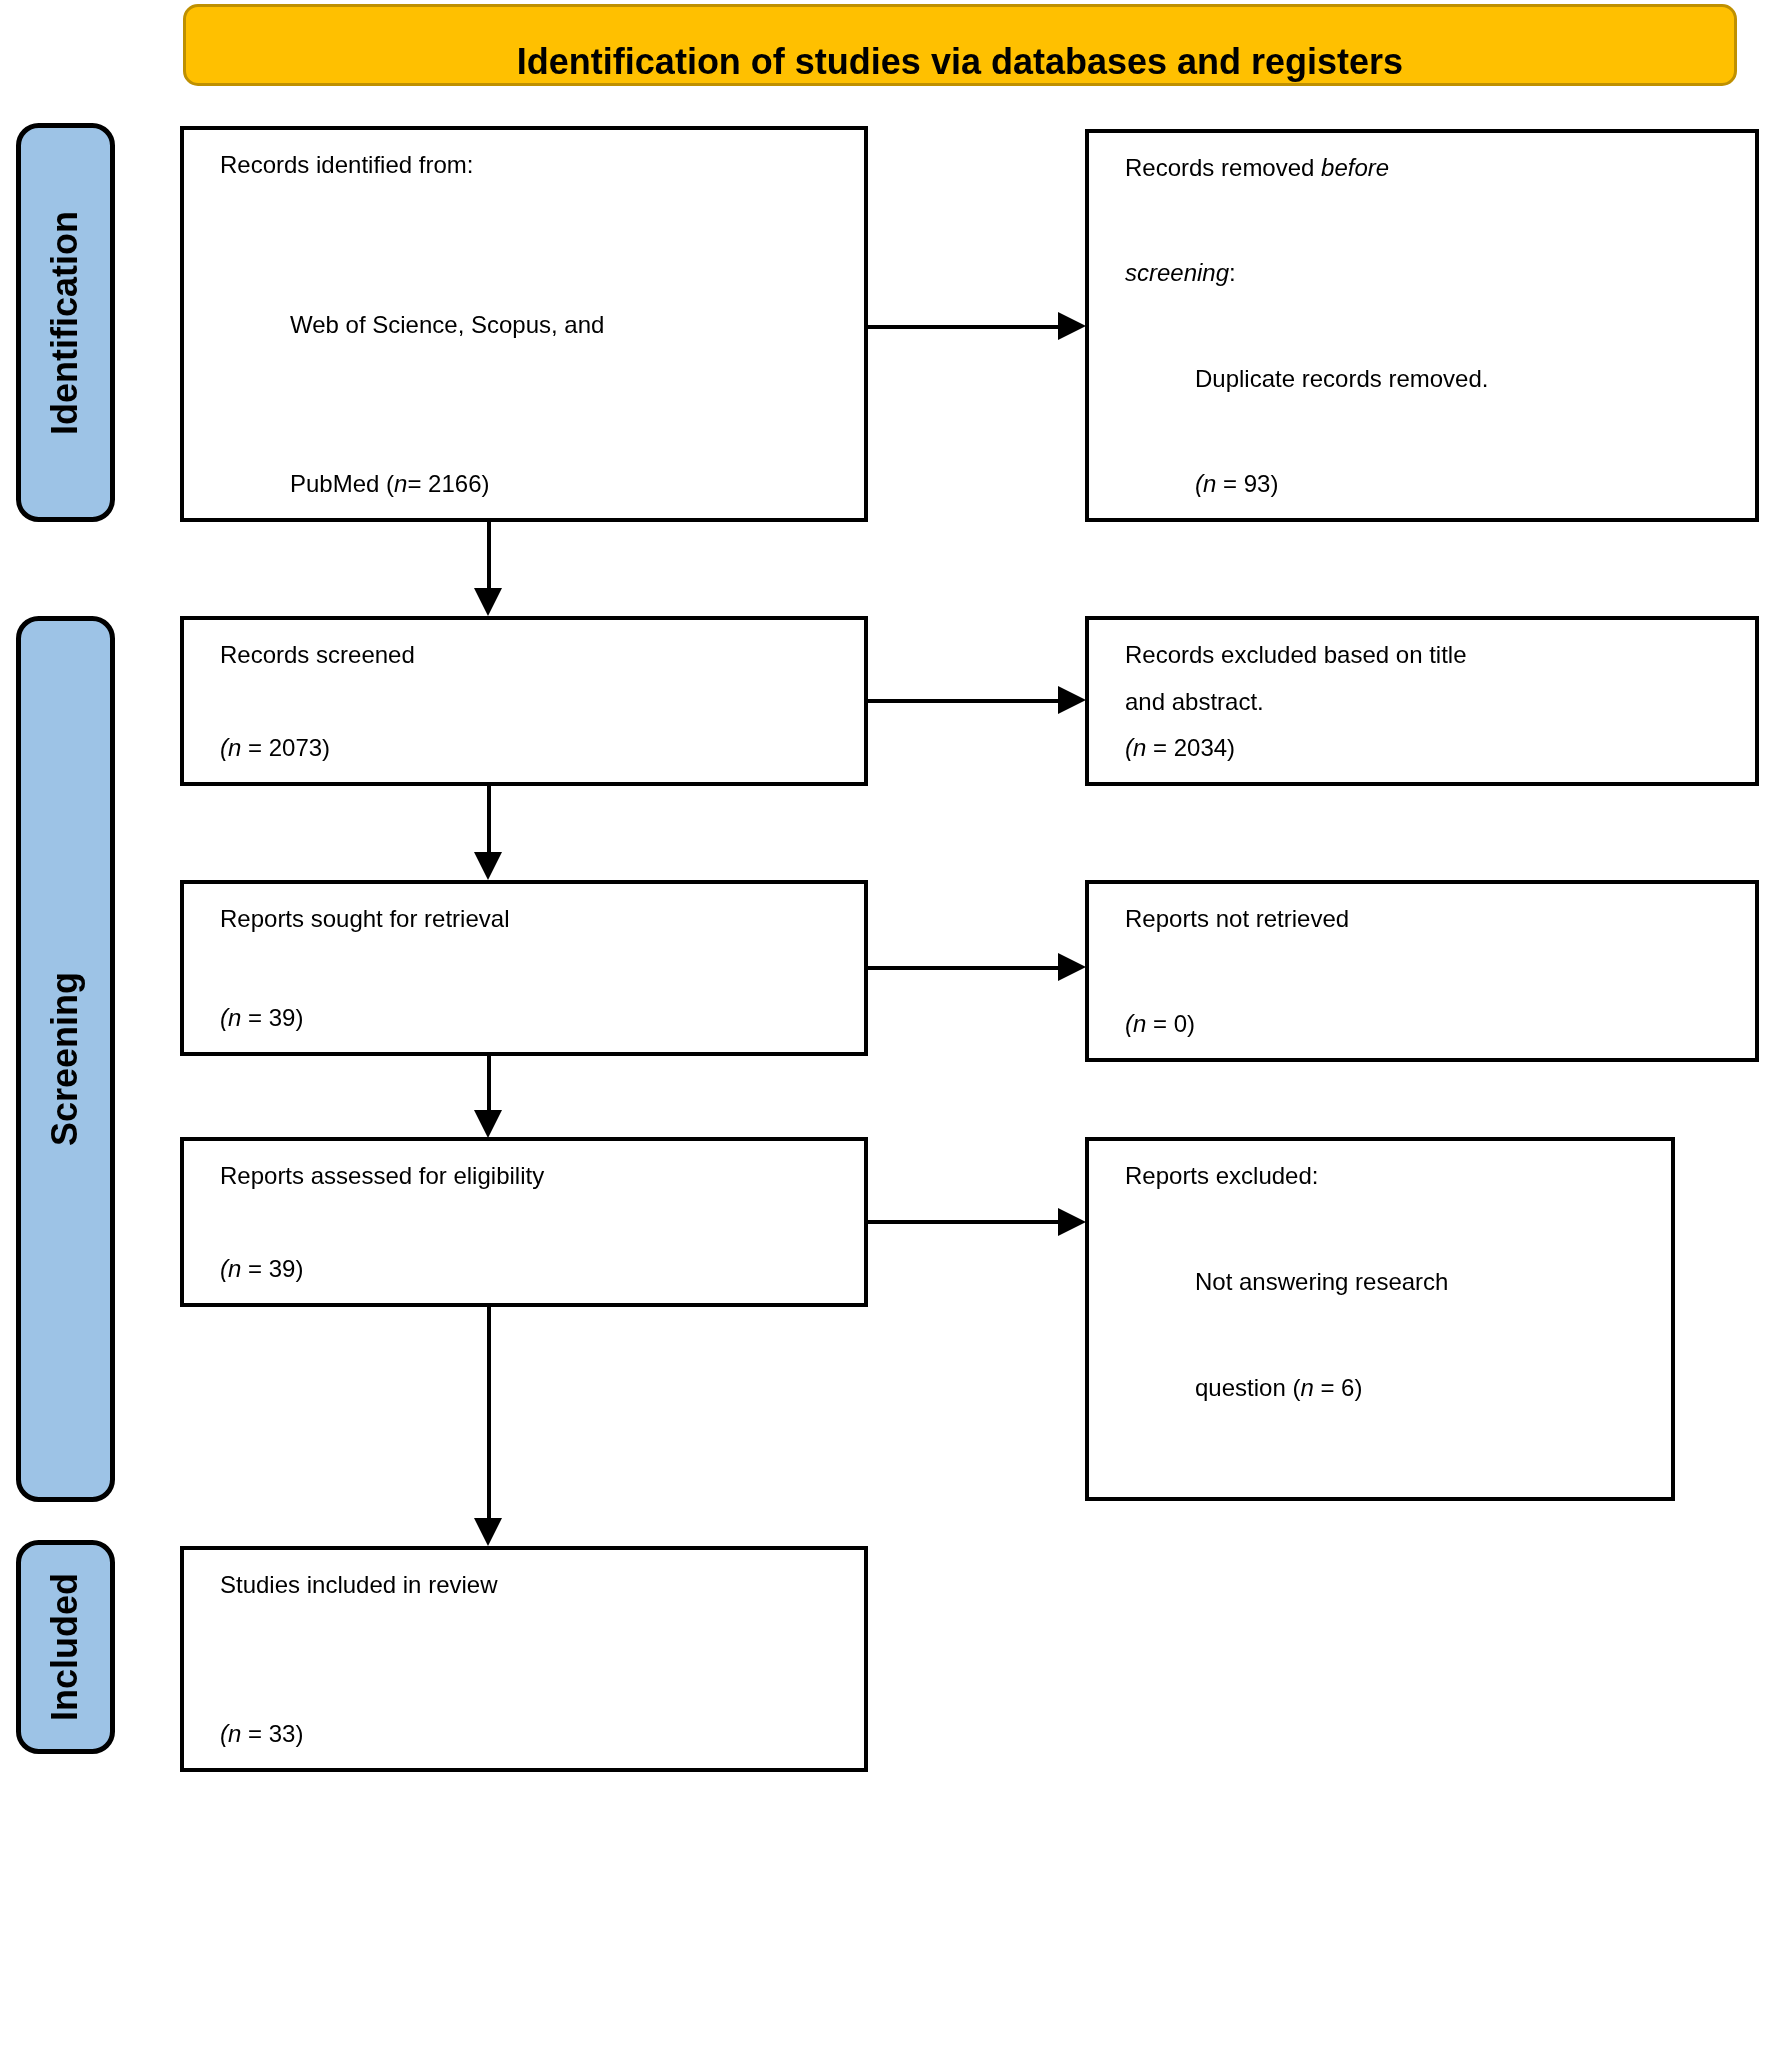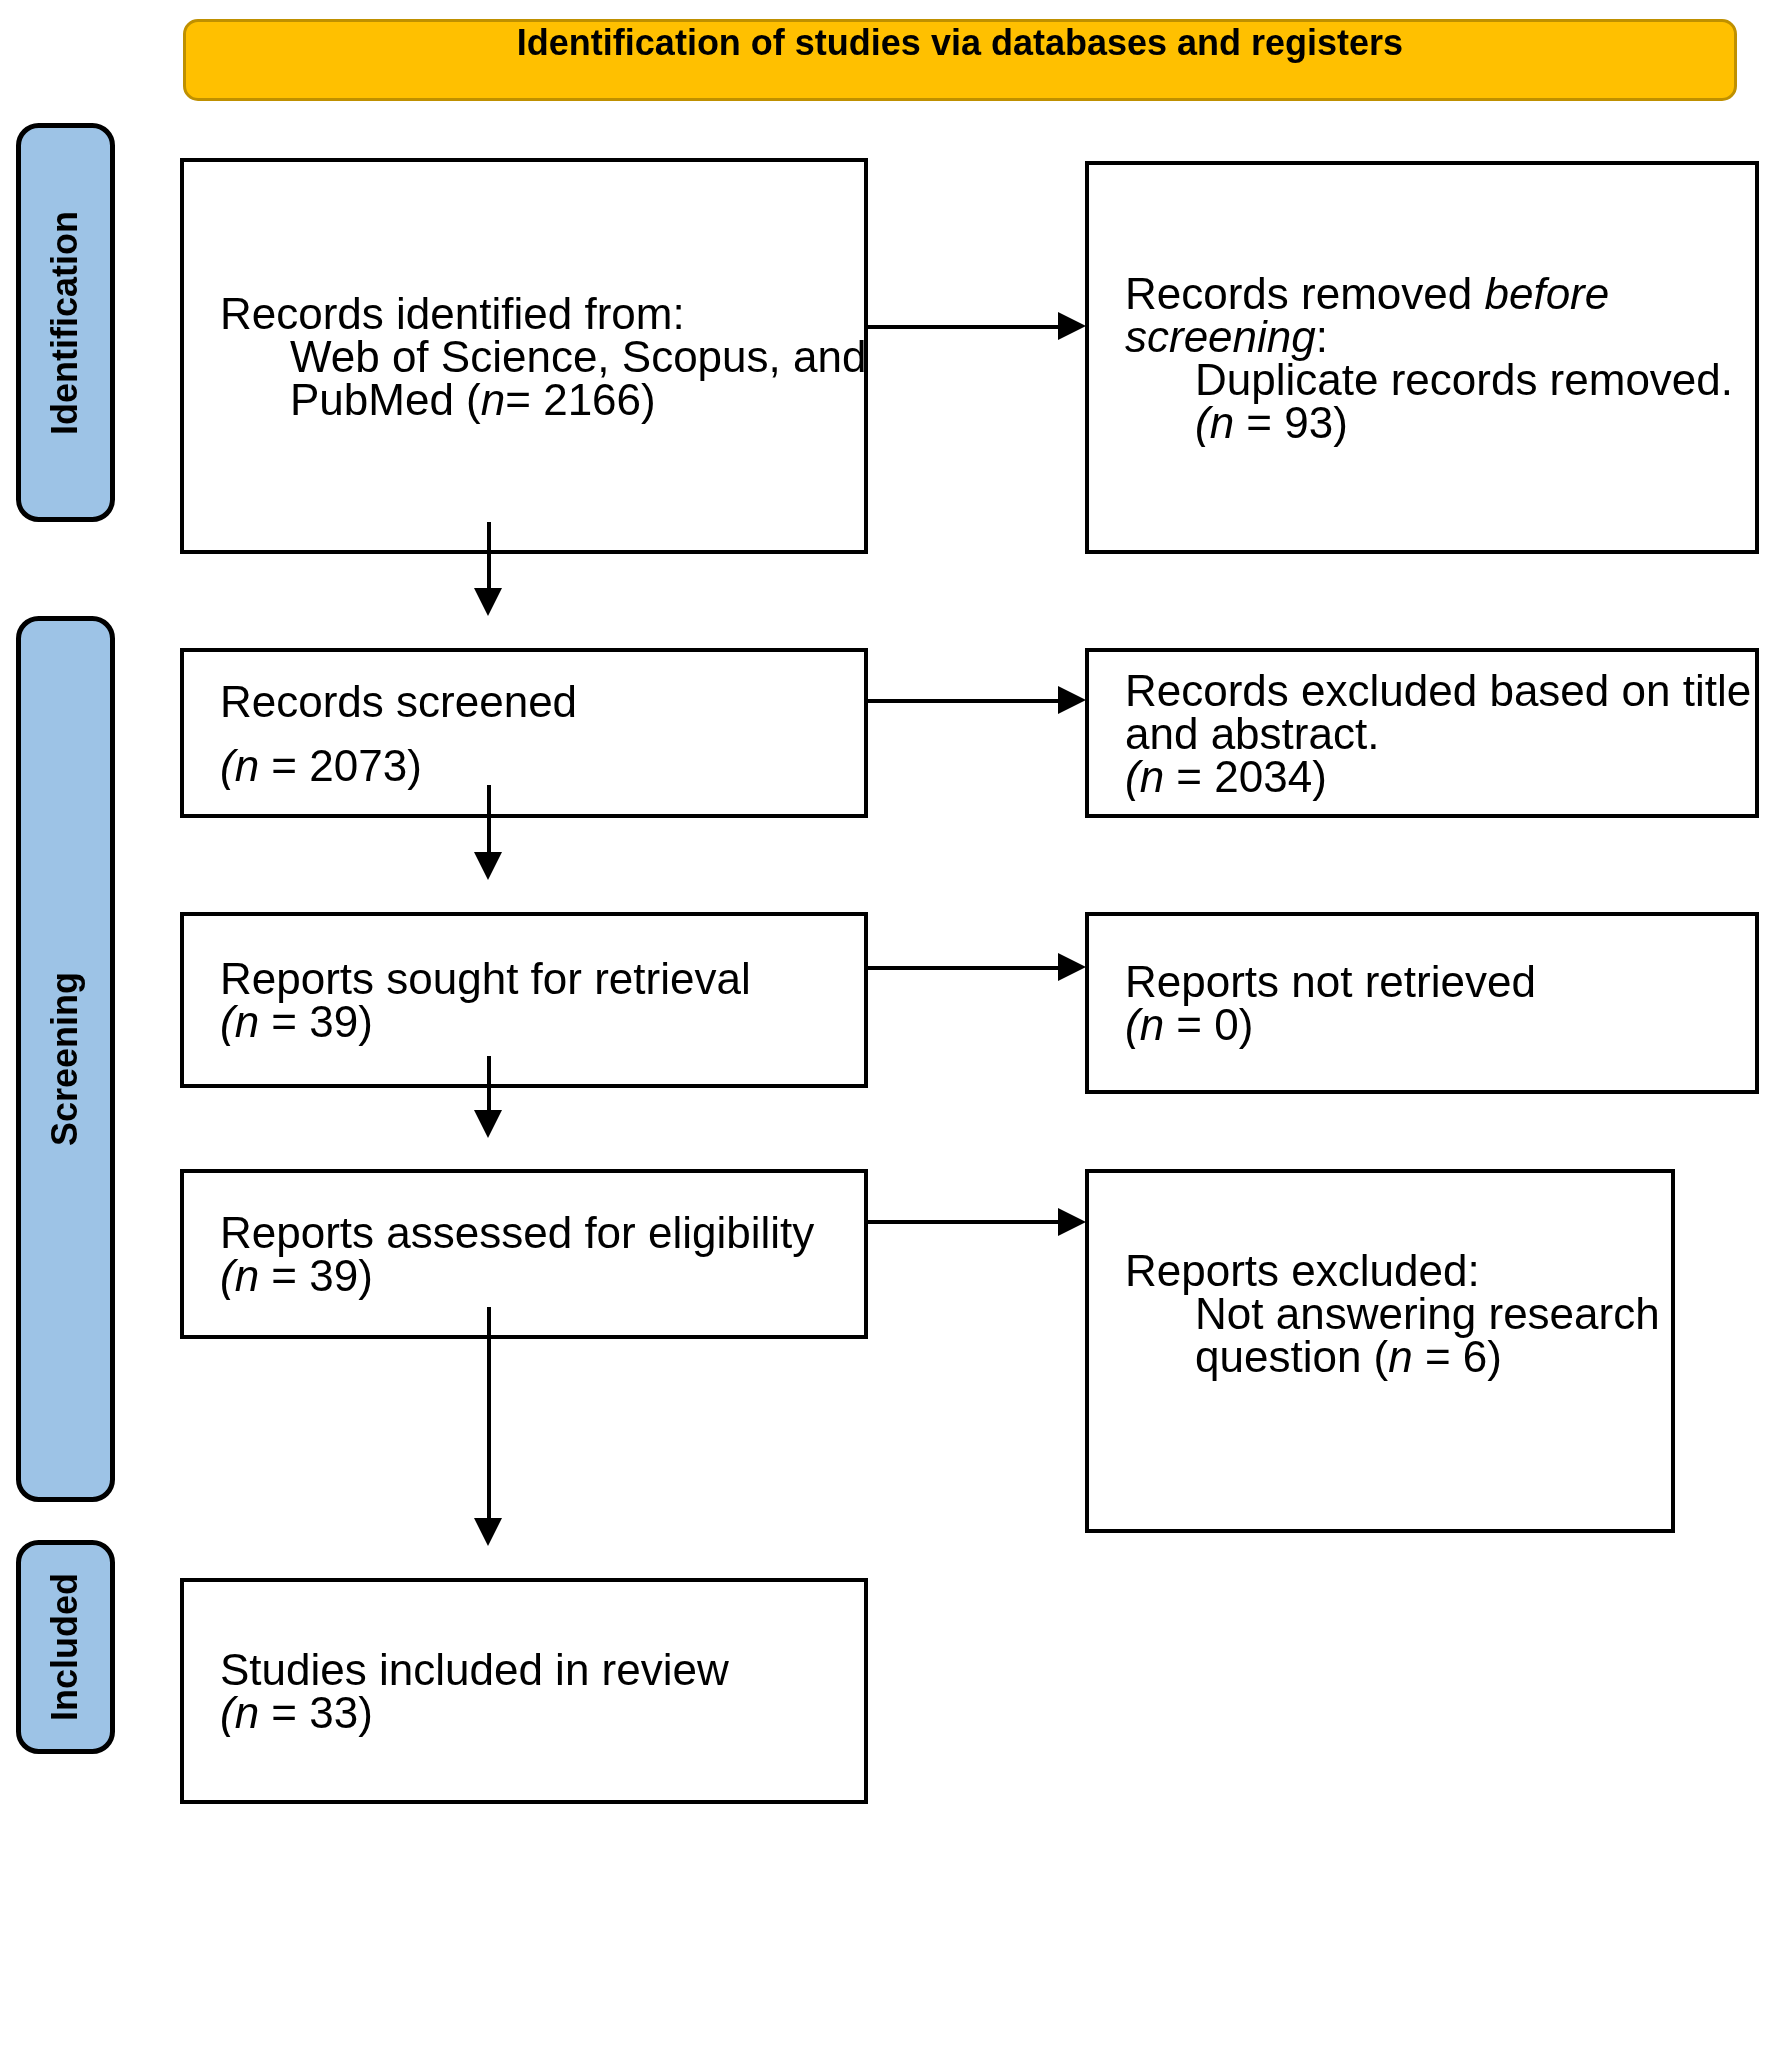--- a/index.html
+++ b/index.html
@@ -5,26 +5,26 @@
   html,body{margin:0;padding:0;background:#ffffff;}
   .canvas{
     position:relative;
     width:1791px;height:2066px;
     background:#ffffff;
     font-family:"Liberation Sans", sans-serif;
     color:#000;
   }
   .banner{
     position:absolute;
-    left:183px;top:19px;width:1554px;height:82px;
+    left:183px;top:4px;width:1554px;height:82px;
     box-sizing:border-box;
     background:var(--accent-orange,#FFC000);
     border:3.8px solid var(--accent-orange-border,#BF9000);
     border-radius:15px;
-    display:flex;align-items:flex-start;justify-content:center;
+    display:flex;align-items:flex-end;justify-content:center;
     font-size:36px;font-weight:bold;
   }
   .stage{
     position:absolute;
     left:15.7px;width:99px;
     box-sizing:border-box;
     background:var(--sidebar-blue,#9DC3E6);
     border:5.7px solid var(--line-color,#000);
     border-radius:22.6px;
     display:flex;align-items:center;justify-content:center;
@@ -33,23 +33,23 @@
     writing-mode:vertical-rl;
     transform:rotate(180deg);
     font-size:36px;font-weight:bold;
     white-space:nowrap;
   }
   .box{
     position:absolute;
     box-sizing:border-box;
     background:#ffffff;
     border:4.4px solid var(--line-color,#000);
-    display:flex;flex-direction:column;justify-content:center;
+    display:flex;flex-direction:column;justify-content:space-between;
     padding:12.6px 25px 12.6px 36px;
-    font-size:44px;line-height:43px;margin-top:32px;
+    font-size:24px;line-height:43px;
   }
   .tline{white-space:nowrap;}
   .tline.indent{padding-left:70px;}
   .it{font-style:italic;}
   .vline{position:absolute;width:4.4px;background:var(--line-color,#000);}
   .vhead{position:absolute;width:0;height:0;
     border-left:14.5px solid transparent;border-right:14.5px solid transparent;
     border-top:28px solid var(--line-color,#000);}
   .hline{position:absolute;height:4.4px;background:var(--line-color,#000);}
   .hhead{position:absolute;width:0;height:0;

